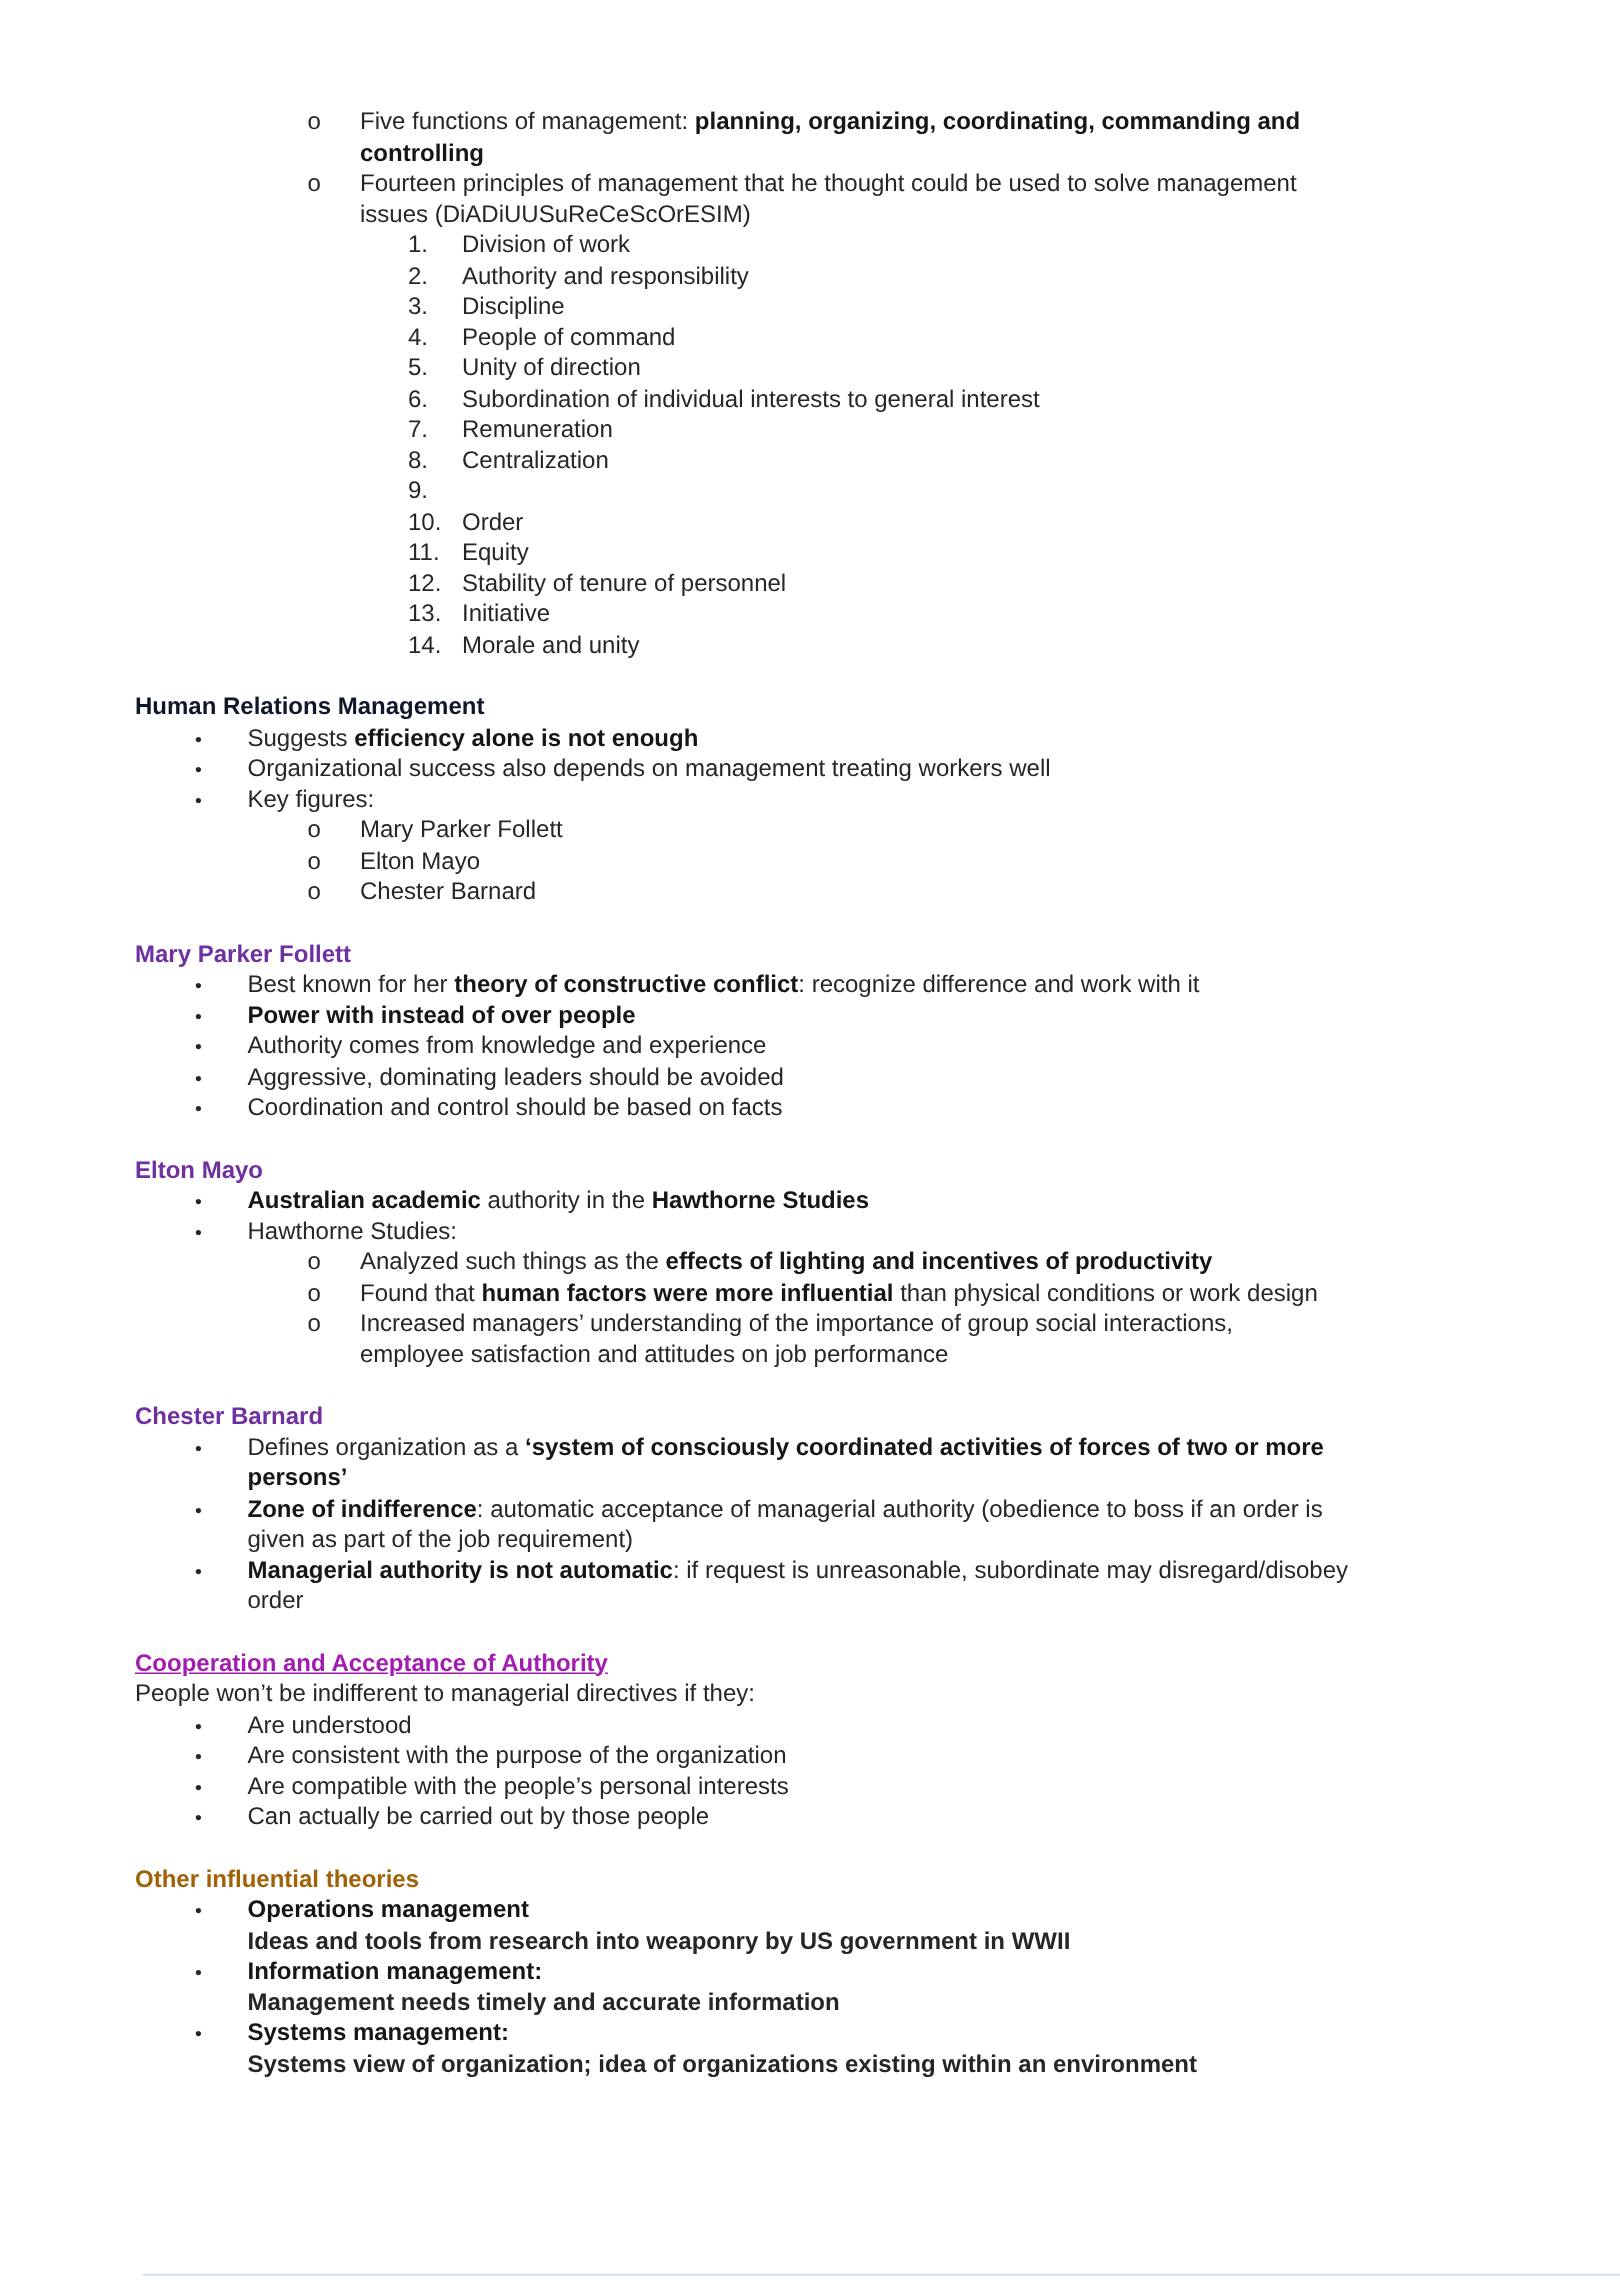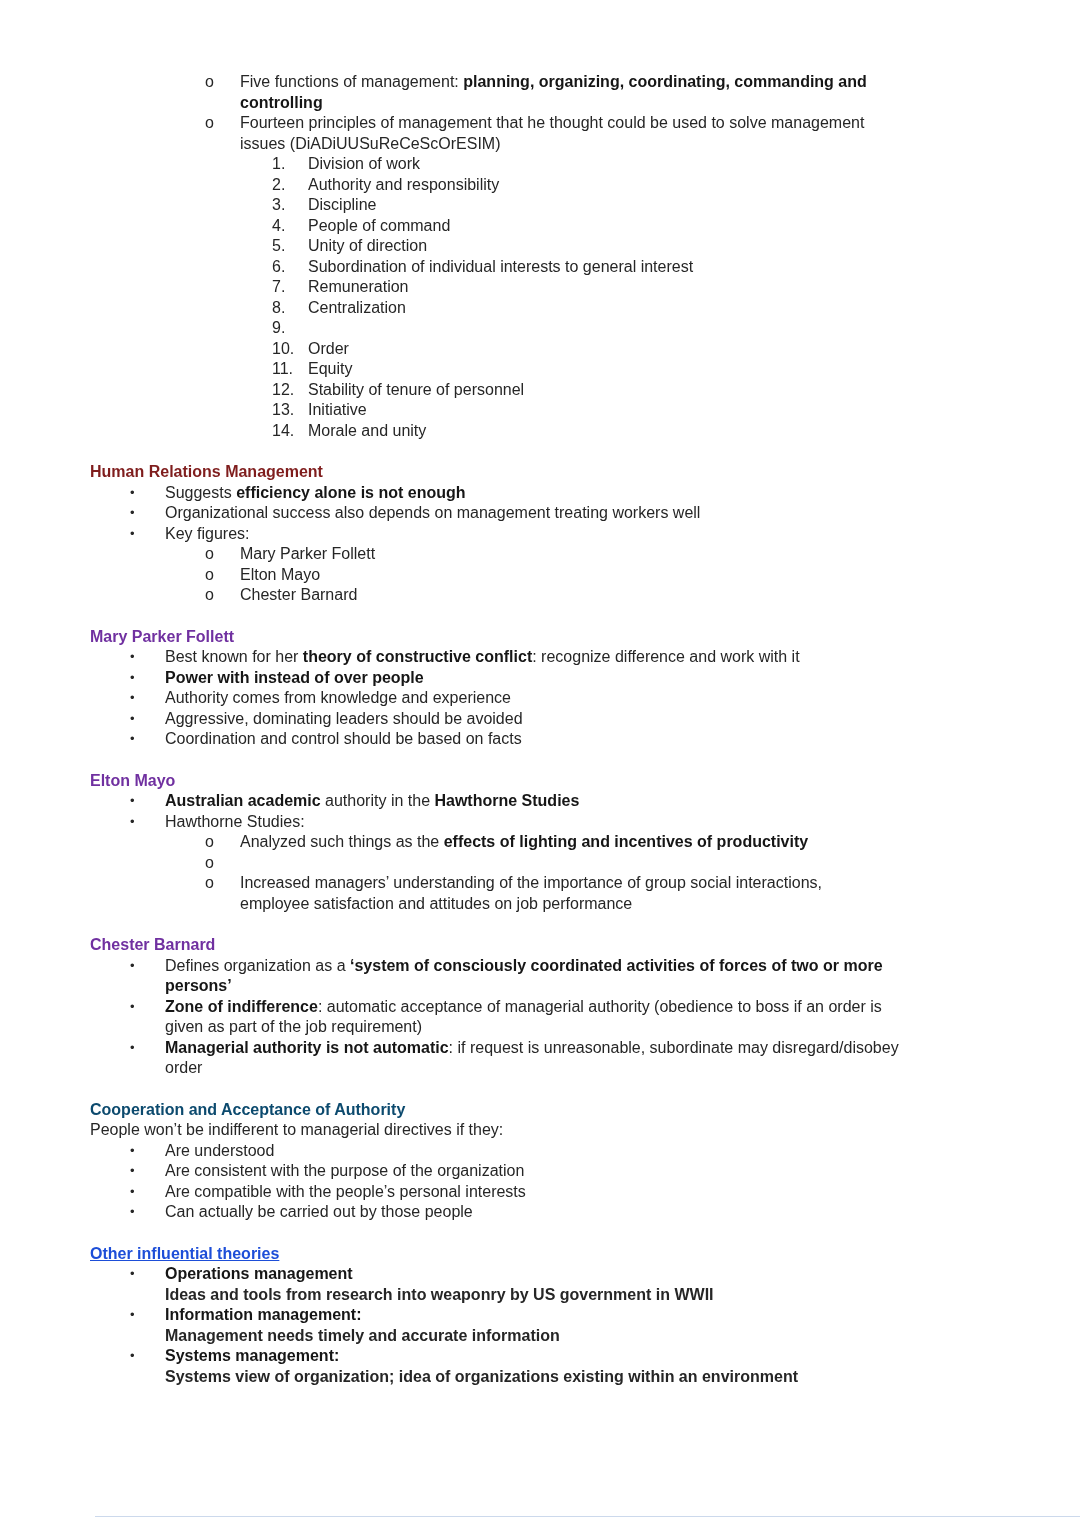--- a/index.html
+++ b/index.html
@@ -118,21 +118,21 @@
         <div class="item number">
           <span class="marker">13.</span>
           <span class="item-text"><span class="run">Initiative</span></span>
         </div>
         <div class="item number">
           <span class="marker">14.</span>
           <span class="item-text"><span class="run">Morale and unity</span></span>
         </div>
       </section>
       <section class="section">
-        <h2 class="heading" style="color: #7f1d1d;">Human Relations Management</h2>
+        <h2 class="heading" style="color: #0f172a;">Human Relations Management</h2>
         <div class="item bullet">
           <span class="marker dot">•</span>
           <span class="item-text"><span class="run">Suggests </span><span class="run bold">efficiency alone is not enough</span></span>
         </div>
         <div class="item bullet">
           <span class="marker dot">•</span>
           <span class="item-text"><span class="run">Organizational success also depends on management treating workers well</span></span>
         </div>
         <div class="item bullet">
           <span class="marker dot">•</span>
@@ -183,20 +183,21 @@
         <div class="item bullet">
           <span class="marker dot">•</span>
           <span class="item-text"><span class="run">Hawthorne Studies:</span></span>
         </div>
         <div class="item circle">
           <span class="marker">o</span>
           <span class="item-text"><span class="run">Analyzed such things as the </span><span class="run bold">effects of lighting and incentives of productivity</span></span>
         </div>
         <div class="item circle">
           <span class="marker">o</span>
+          <span class="item-text"><span class="run">Found that </span><span class="run bold">human factors were more influential</span><span class="run"> than physical conditions or work design</span></span>
         </div>
         <div class="item circle">
           <span class="marker">o</span>
           <span class="item-text"><span class="run">Increased managers’ understanding of the importance of group social interactions,
 employee satisfaction and attitudes on job performance</span></span>
         </div>
       </section>
       <section class="section">
         <h2 class="heading" style="color: rgb(112, 48, 160);">Chester Barnard</h2>
         <div class="item bullet">
@@ -209,41 +210,41 @@
           <span class="item-text"><span class="run bold">Zone of indifference</span><span class="run">: automatic acceptance of managerial authority (obedience to boss if an order is
 given as part of the job requirement)</span></span>
         </div>
         <div class="item bullet">
           <span class="marker dot">•</span>
           <span class="item-text"><span class="run bold">Managerial authority is not automatic</span><span class="run">: if request is unreasonable, subordinate may disregard/disobey
 order</span></span>
         </div>
       </section>
       <section class="section">
-        <h2 class="heading" style="color: #0c4a6e;">Cooperation and Acceptance of Authority</h2>
+        <h2 class="heading" style="color: #a21caf; text-decoration: underline;">Cooperation and Acceptance of Authority</h2>
         <p class="lead">People won’t be indifferent to managerial directives if they:</p>
         <div class="item bullet">
           <span class="marker dot">•</span>
           <span class="item-text"><span class="run">Are understood</span></span>
         </div>
         <div class="item bullet">
           <span class="marker dot">•</span>
           <span class="item-text"><span class="run">Are consistent with the purpose of the organization</span></span>
         </div>
         <div class="item bullet">
           <span class="marker dot">•</span>
           <span class="item-text"><span class="run">Are compatible with the people’s personal interests</span></span>
         </div>
         <div class="item bullet">
           <span class="marker dot">•</span>
           <span class="item-text"><span class="run">Can actually be carried out by those people</span></span>
         </div>
       </section>
       <section class="section">
-        <h2 class="heading" style="color: #1d4ed8; text-decoration: underline;">Other influential theories</h2>
+        <h2 class="heading" style="color: #a16207;">Other influential theories</h2>
         <div class="item bullet">
           <span class="marker dot">•</span>
           <span class="item-text"><span class="run bold">Operations management</span><span class="cont"><span class="run">Ideas and tools from research into weaponry by US government in WWII</span></span></span>
         </div>
         <div class="item bullet">
           <span class="marker dot">•</span>
           <span class="item-text"><span class="run bold">Information management:</span><span class="cont"><span class="run">Management needs timely and accurate information</span></span></span>
         </div>
         <div class="item bullet">
           <span class="marker dot">•</span>

